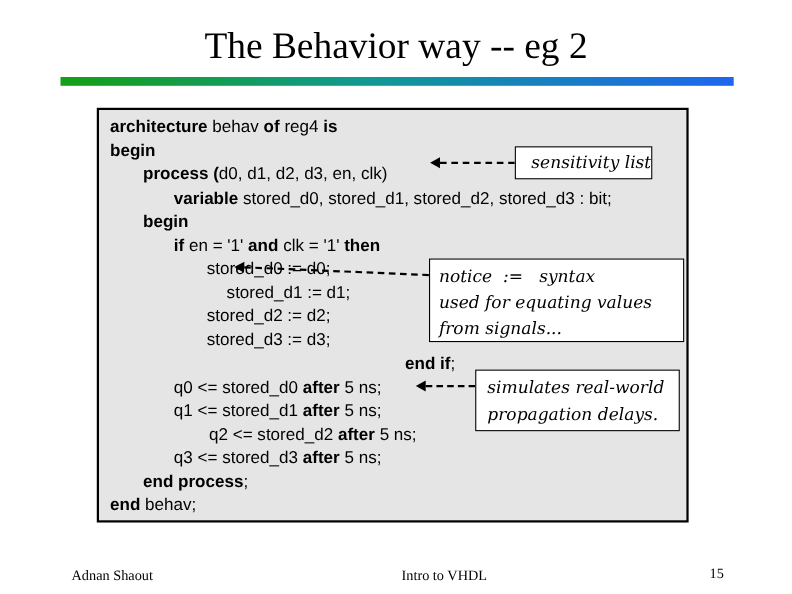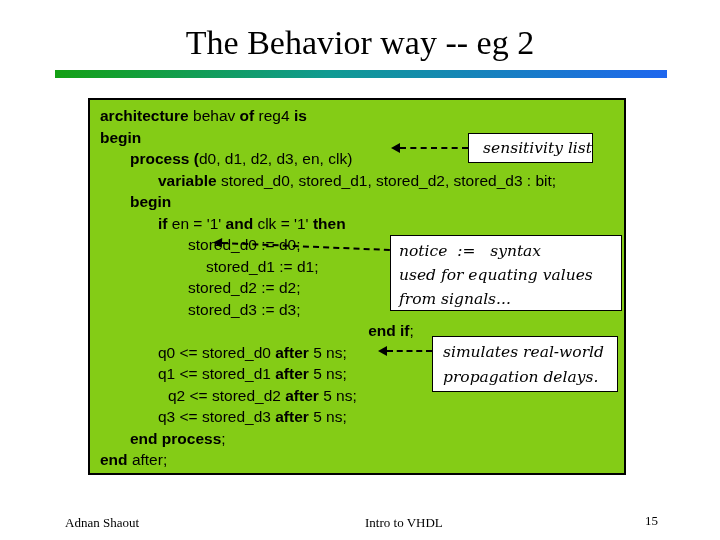--- a/index.html
+++ b/index.html
@@ -9,21 +9,21 @@
   }
   .title{
     position:absolute;top:24px;left:0;width:720px;text-align:center;
     font-family:"Liberation Serif",serif;font-size:34px;font-weight:400;white-space:pre;
   }
   .gradient-bar{
     position:absolute;left:55px;top:70px;width:612px;height:8px;
   }
   .code-box{
     position:absolute;left:88px;top:98px;width:534px;height:368px;
-    border:2px solid #000;background:#84cc16;z-index:1;
+    border:2px solid #000;background:#e5e5e5;z-index:1;
     font-size:15.5px;line-height:21.5px;padding-top:5px;
   }
   .code-line{white-space:pre;}
   .code-line .kw{font-weight:bold;}
   .annot{
     position:absolute;z-index:3;background:#fff;border:1px solid #000;
     font-family:"DejaVu Serif","Liberation Serif",serif;font-style:italic;font-size:15.5px;
     box-sizing:border-box;
   }
   .annot .aline{white-space:pre;}
@@ -63,24 +63,24 @@
     <div class="code-line" style="padding-left: 68px;"><span class="kw">variable </span><span>stored_d0, stored_d1, stored_d2, stored_d3 : bit;</span></div>
     <div class="code-line" style="padding-left: 40px;"><span class="kw">begin</span></div>
     <div class="code-line" style="padding-left: 68px;"><span class="kw">if </span><span>en = '1' </span><span class="kw">and </span><span>clk = '1' </span><span class="kw">then</span></div>
     <div class="code-line" style="padding-left: 98px;"><span>stored_d0 := d0;</span></div>
     <div class="code-line" style="padding-left: 98px; margin-left: 18px;"><span>stored_d1 := d1;</span></div>
     <div class="code-line" style="padding-left: 98px;"><span>stored_d2 := d2;</span></div>
     <div class="code-line" style="padding-left: 98px;"><span>stored_d3 := d3;</span></div>
     <div class="code-line" style="padding-left: 68px; text-align: center;"><span class="kw">end if</span><span>;</span></div>
     <div class="code-line" style="padding-left: 68px;"><span>q0 &lt;= stored_d0 </span><span class="kw">after </span><span>5 ns;</span></div>
     <div class="code-line" style="padding-left: 68px;"><span>q1 &lt;= stored_d1 </span><span class="kw">after </span><span>5 ns;</span></div>
-    <div class="code-line" style="padding-left: 78px;"><span>q2 &lt;= stored_d2 </span><span class="kw">after </span><span>5 ns;</span></div>
+    <div class="code-line" style="padding-left: 100px;"><span>q2 &lt;= stored_d2 </span><span class="kw">after </span><span>5 ns;</span></div>
     <div class="code-line" style="padding-left: 68px;"><span>q3 &lt;= stored_d3 </span><span class="kw">after </span><span>5 ns;</span></div>
     <div class="code-line" style="padding-left: 40px;"><span class="kw">end process</span><span>;</span></div>
-    <div class="code-line" style="padding-left: 10px;"><span class="kw">end </span><span>after;</span></div>
+    <div class="code-line" style="padding-left: 10px;"><span class="kw">end </span><span>behav;</span></div>
   </div>
 
 <div class="arrow arrow-sensitivity">
   <span class="arrowhead"></span>
 </div>
 <div class="arrow arrow-notice">
   <span class="arrowhead"></span>
 </div>
 <div class="arrow arrow-simulates">
   <span class="arrowhead"></span>

